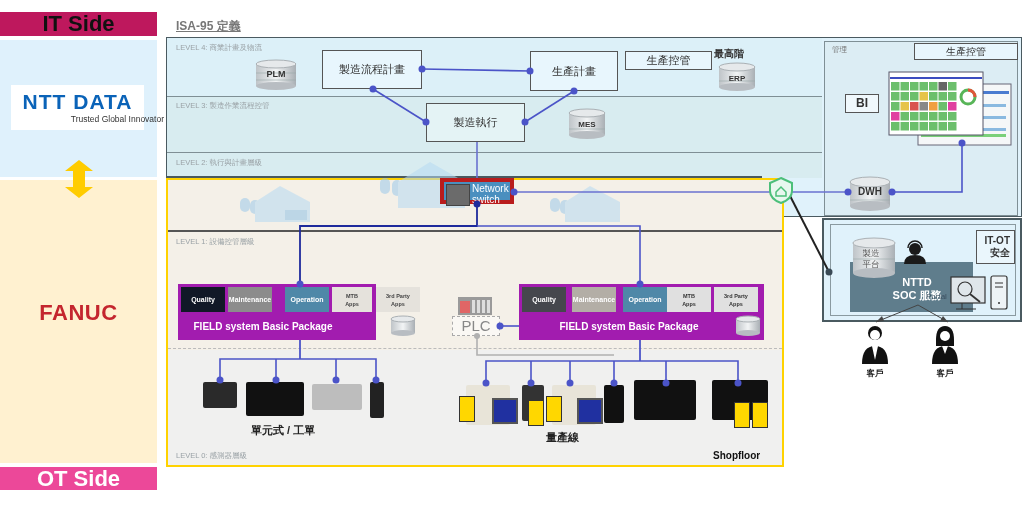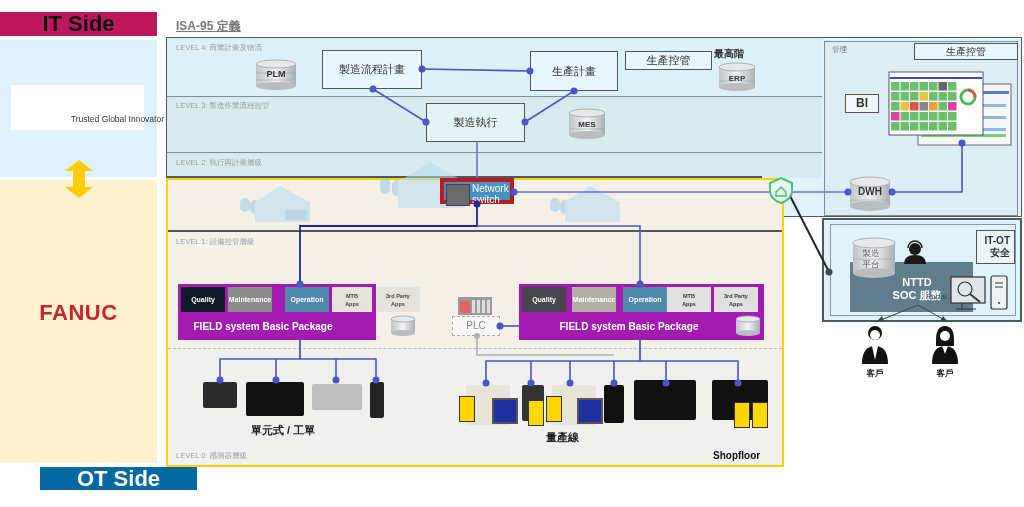--- a/index.html
+++ b/index.html
@@ -6,21 +6,21 @@
   body{width:1024px;height:507px;position:relative;background:#ffffff;overflow:hidden;font-family:"Liberation Sans","DejaVu Sans",sans-serif;}
   .abs{position:absolute;}
   
   #it-side{left:0;top:12px;width:157px;height:24px;background:#be185d;color:#111;font-weight:bold;font-size:22px;text-align:center;line-height:24px;}
   #it-panel{left:0;top:40px;width:157px;height:137px;background:#dff1fc;}
   #ntt-logo{left:11px;top:85px;width:133px;height:45px;background:#fff;}
   #ntt-name{left:0;top:6px;width:133px;text-align:center;color:#0a63b8;font-weight:bold;font-size:21px;letter-spacing:1px;line-height:22px;}
   #ntt-tag{left:0;top:29px;width:125px;text-align:right;color:#333;font-size:8.5px;padding-left:28px;}
   #ot-panel{left:0;top:180px;width:157px;height:283px;background:#fff1d0;}
   #fanuc{left:0;top:300px;width:157px;text-align:center;color:#c4262e;font-weight:bold;font-size:22px;letter-spacing:0.5px;}
-  #ot-side{left:0;top:467px;width:157px;height:23px;background:#0369a1;color:#fff;font-weight:bold;font-size:22px;text-align:center;line-height:23px;margin-left:40px;}
+  #ot-side{left:0;top:467px;width:157px;height:23px;background:#ec4899;color:#fff;font-weight:bold;font-size:22px;text-align:center;line-height:23px;}
   
   #isa-title{left:176px;top:18px;font-size:12px;font-weight:bold;color:#777;text-decoration:underline;}
   
   #it-area{left:166px;top:37px;width:856px;height:180px;background:#e0f2fb;border:1.5px solid #4a5a60;box-sizing:border-box;}
   .lvl-band{position:absolute;left:167px;width:655px;border-bottom:1.5px solid #7f8f95;box-sizing:border-box;}
   .lvl-label{position:absolute;font-size:7.5px;color:#9aa2a6;text-align:center;}
   
   .wbox{position:absolute;background:#e8f6fd;border:1.3px solid #555;box-sizing:border-box;text-align:center;font-size:11px;color:#333;}
   
   #ot-area{left:166px;top:178px;width:618px;height:289px;border:2.5px solid #ffd200;box-sizing:border-box;background:#f4f0e8;}
@@ -37,20 +37,21 @@
   #soc-inner{left:830px;top:224px;width:186px;height:92px;border:1px solid #8a9aa0;box-sizing:border-box;}
   #soc-band{left:850px;top:262px;width:123px;height:50px;background:#5f7d8c;}
   #legend{left:175px;top:476px;font-size:8.5px;font-weight:bold;color:#111;line-height:12px;}
 </style>
 </head>
 <body>
 
 <div class="abs" id="it-side">IT Side</div>
 <div class="abs" id="it-panel"></div>
 <div class="abs" id="ntt-logo">
+  <div class="abs" id="ntt-name">NTT DATA</div>
   <div class="abs" id="ntt-tag">Trusted Global Innovator</div>
 </div>
 <div class="abs" id="ot-panel"></div>
 <svg class="abs" style="left:64px;top:160px" width="30" height="38">
   <polygon points="15,0 29,11 21,11 21,27 29,27 15,38 1,27 9,27 9,11 1,11" fill="#ffcc00"></polygon>
 </svg>
 <div class="abs" id="fanuc">FANUC</div>
 <div class="abs" id="ot-side">OT Side</div>
 
 <div class="abs" id="isa-title">ISA-95 定義</div>
@@ -293,21 +294,21 @@
 <div class="abs" style="left:376px;top:284px;width:47px;height:56px;background:#ffd33d;z-index:-1;"></div>
 
 <svg class="abs" style="left:458px;top:297px" width="34" height="18">
   <rect x="0" y="0" width="34" height="18" fill="#9a9a9a"></rect>
   <rect x="2" y="4" width="10" height="12" fill="#e06666"></rect>
   <rect x="14" y="3" width="3" height="13" fill="#ddd"></rect>
     <rect x="19" y="3" width="3" height="13" fill="#ddd"></rect>
     <rect x="24" y="3" width="3" height="13" fill="#ddd"></rect>
     <rect x="29" y="3" width="3" height="13" fill="#ddd"></rect>
 </svg>
-<div class="abs" style="left:452px;top:316px;width:48px;height:20px;border:1.3px dashed #aaa;background:#faf8f4;box-sizing:border-box;text-align:center;line-height:18px;font-size:10px;color:#888;">PLC</div>
+<div class="abs" style="left:452px;top:316px;width:48px;height:20px;border:1.3px dashed #aaa;background:#faf8f4;box-sizing:border-box;text-align:center;line-height:18px;font-size:15px;color:#888;">PLC</div>
 
 <div id="devices">
     <div class="abs" style="left: 203px; top: 382px; width: 34px; height: 26px; background: rgb(42, 42, 42); border-radius: 2px;"></div>
     <div class="abs" style="left: 246px; top: 382px; width: 58px; height: 34px; background: rgb(17, 17, 17); border-radius: 2px;"></div>
     <div class="abs" style="left: 312px; top: 384px; width: 50px; height: 26px; background: rgb(189, 189, 189); border-radius: 2px;"></div>
     <div class="abs" style="left: 370px; top: 382px; width: 14px; height: 36px; background: rgb(34, 34, 34); border-radius: 2px;"></div>
     <div class="abs" style="left: 466px; top: 385px; width: 44px; height: 40px; background: rgb(232, 228, 216); border-radius: 2px;"></div>
     <div class="abs" style="left: 522px; top: 385px; width: 22px; height: 36px; background: rgb(51, 51, 51); border-radius: 2px;"></div>
     <div class="abs" style="left: 552px; top: 385px; width: 44px; height: 40px; background: rgb(232, 228, 216); border-radius: 2px;"></div>
     <div class="abs" style="left: 604px; top: 385px; width: 20px; height: 38px; background: rgb(17, 17, 17); border-radius: 2px;"></div>

